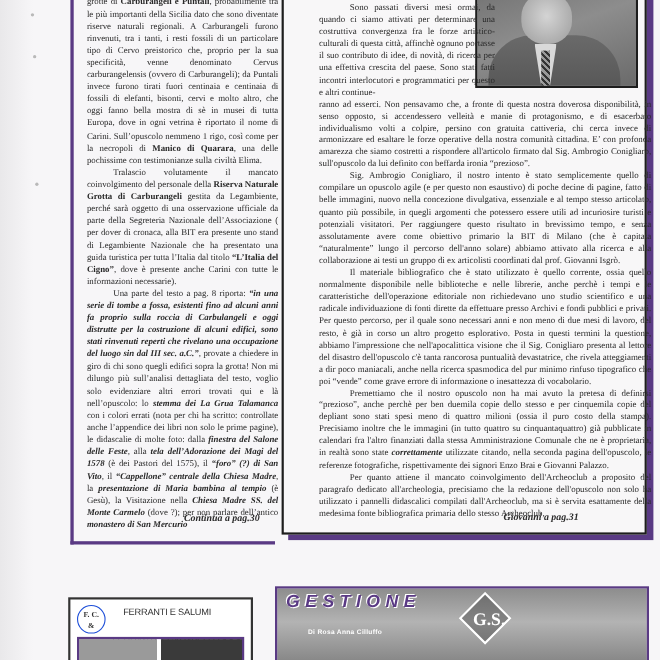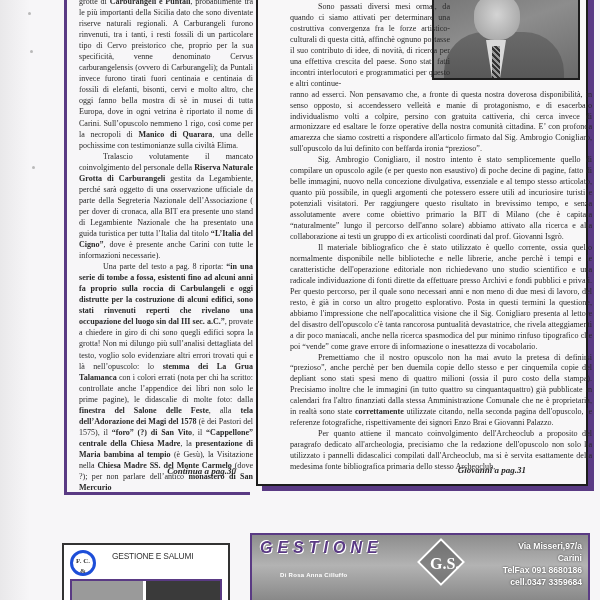--- a/index.html
+++ b/index.html
@@ -22,21 +22,21 @@
       box-sizing: border-box;
     }
     .left-text {
       position: absolute; left: 12px; top: 0; width: 174px;
       font-size: 8.05px; line-height: 11.05px; text-align: justify;
       hyphens: auto;
     }
     .left-text p { margin: 0; text-indent: 0; }
     .left-text p.ind { text-indent: 24px; }
     .b { font-weight: bold; }
-    .bi { font-weight: bold; }
+    .bi { font-weight: bold; font-style: italic; }
     .cont {
       font-weight: bold; font-style: italic; font-size: 9px;
       position: absolute;
     }
     .left-col .cont { right: 14px; top: 470px; }
 
     
     .right-shadow {
       position: absolute; left: 262px; top: -4px; width: 332px; height: 495px;
       background: #5a3a84;
@@ -80,21 +80,21 @@
     .right-text .narrow { width: 160px; }
     .right-col .cont { right: 60px; top: 467px; }
 
     
     .ad-left {
       position: absolute; left: 62px; top: 543px; width: 168px; height: 70px;
       border: 2px solid #333; background: #fff; box-sizing: border-box;
     }
     .ad-left .logo {
       position: absolute; left: 6px; top: 5px; width: 26px; height: 26px;
-      border: 3px solid #1d4ed8; border-radius: 50%;
+      border: 1px solid #1d4ed8; border-radius: 50%;
       font-size: 7px; font-weight: bold; text-align: center; line-height: 10px;
       padding-top: 3px; box-sizing: border-box; color: #333;
     }
     .ad-left .t1, .ad-left .t2 {
       position: absolute; left: 38px; font-family: "Liberation Sans", sans-serif;
       font-size: 8.4px; color: #333; white-space: nowrap; letter-spacing: -0.2px;
     }
     .ad-left .t1 { top: 6px; left: 48px; }
     .ad-left .t2 { top: 32px; }
     .ad-left .pics {
@@ -173,29 +173,23 @@
       </div>
   </div>
   <div class="cont">Giovanni a pag.31</div>
 </div>
 
 <div class="ad-left">
   <div class="logo">
     <div>F. C.</div>
     <div>&amp;</div>
   </div>
-  <div class="t1">GESTIONE E SALUMI</div>
+  <div class="t1">FERRANTI E SALUMI</div>
   <div class="t2">FERRANTI &amp; CARAVELLO s.a.s</div>
   <div class="pics"></div>
 </div>
 
 <div class="ad-right">
   <div class="brand1">GESTIONE</div>
   <div class="owner">Di Rosa Anna Cilluffo</div>
   <div class="gs-logo"></div>
   <div class="gs-text">G.S.</div>
-  <div class="contact">
-    <div>Via Misseri,97/a</div>
-    <div>Carini</div>
-    <div>TelFax 091 8680186</div>
-    <div>cell.0347 3359684</div>
-  </div>
 </div>
 
 </body></html>

